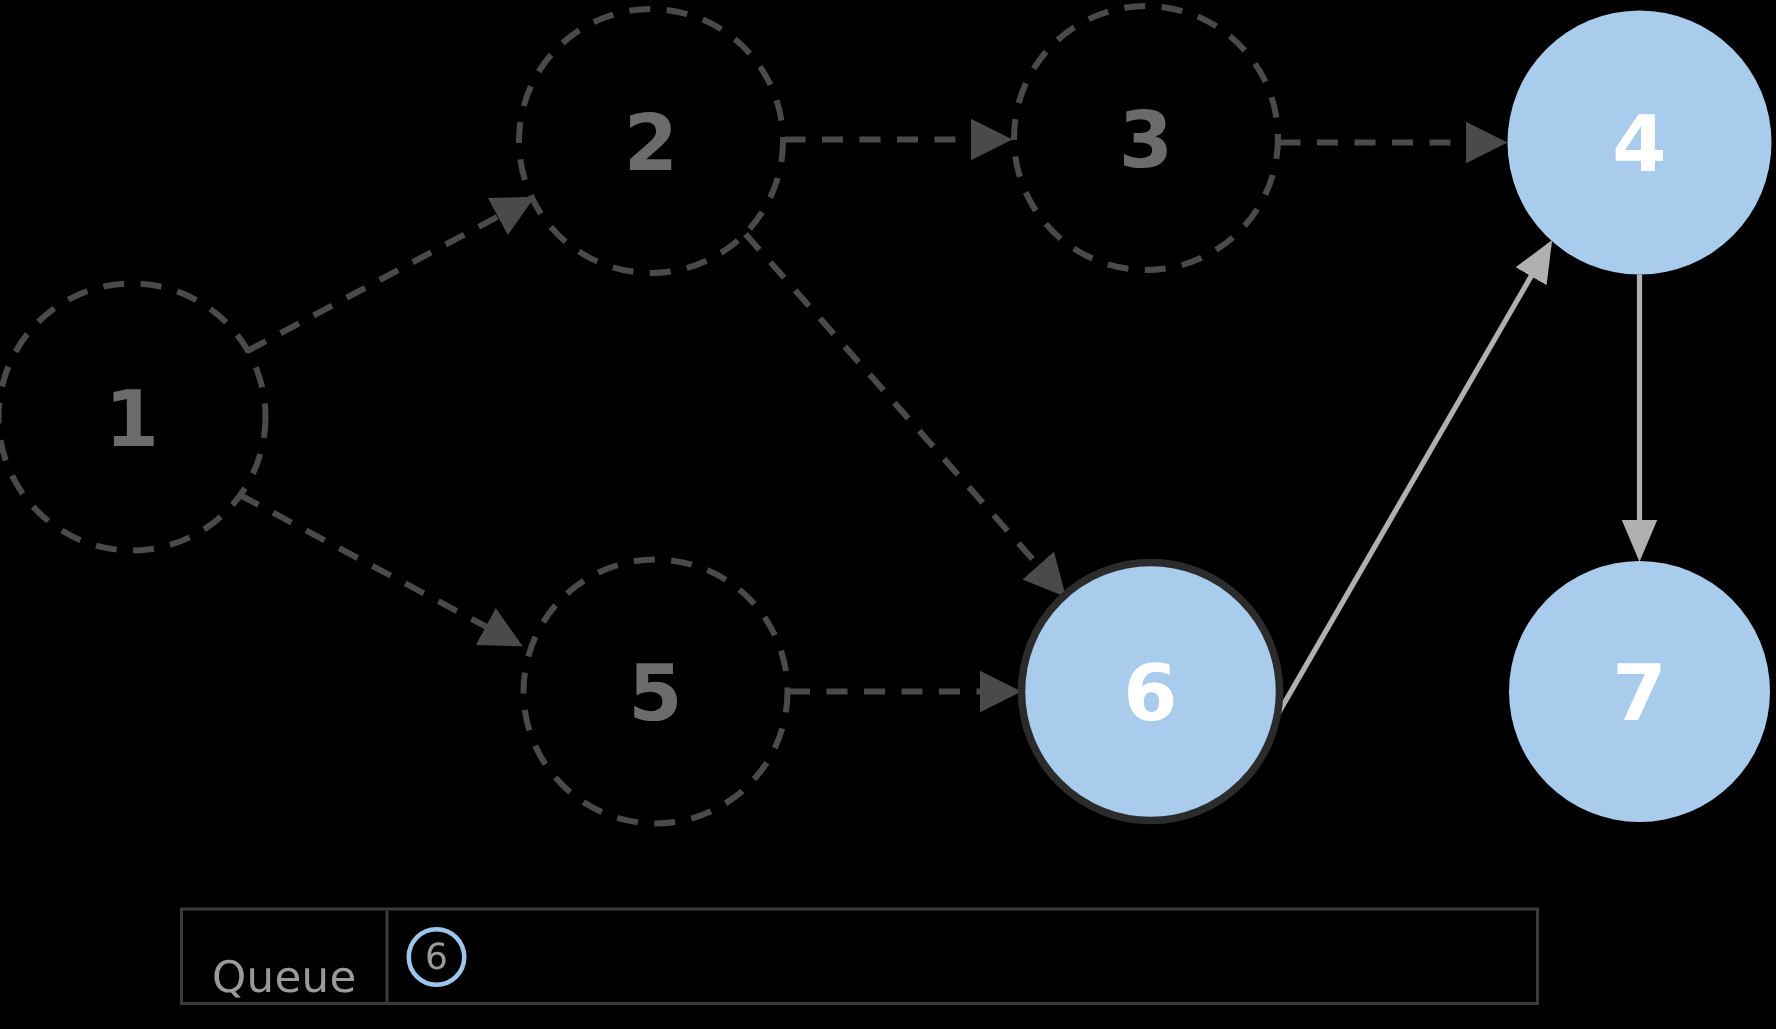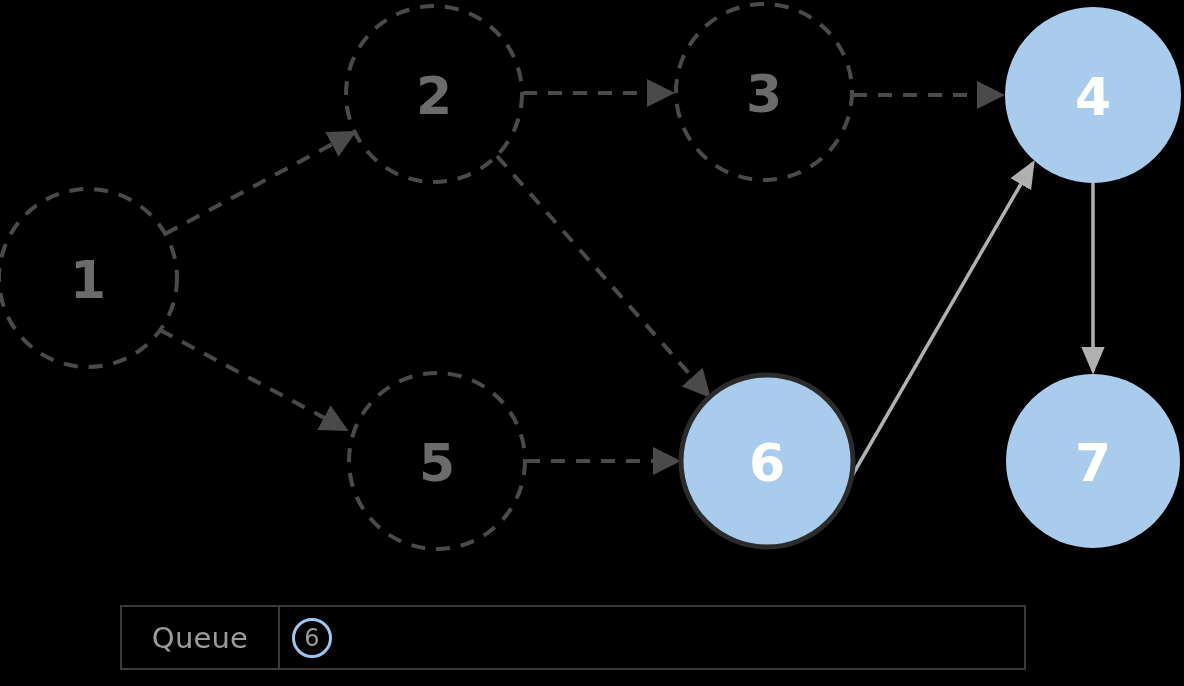--- a/index.html
+++ b/index.html
@@ -67,23 +67,23 @@
     left: 120px;
     top: 605px;
     width: 906px;
     height: 65px;
     box-sizing: border-box;
     border: 2px solid #3a3a3a;
     display: flex;
     align-items: stretch;
   }
   #queue-label-cell {
-    width: 158px;
+    width: 137px;
     display: flex;
-    align-items: center;
+    align-items: flex-end;
     justify-content: center;
     border-right: 2px solid #3a3a3a;
     box-sizing: border-box;
   }
   #queue-label-cell .qlabel {
     color: #9a9a9a;
     font-size: 29px;
     font-family: "DejaVu Sans", "Liberation Sans", sans-serif;
     letter-spacing: 0.2px;
   }

